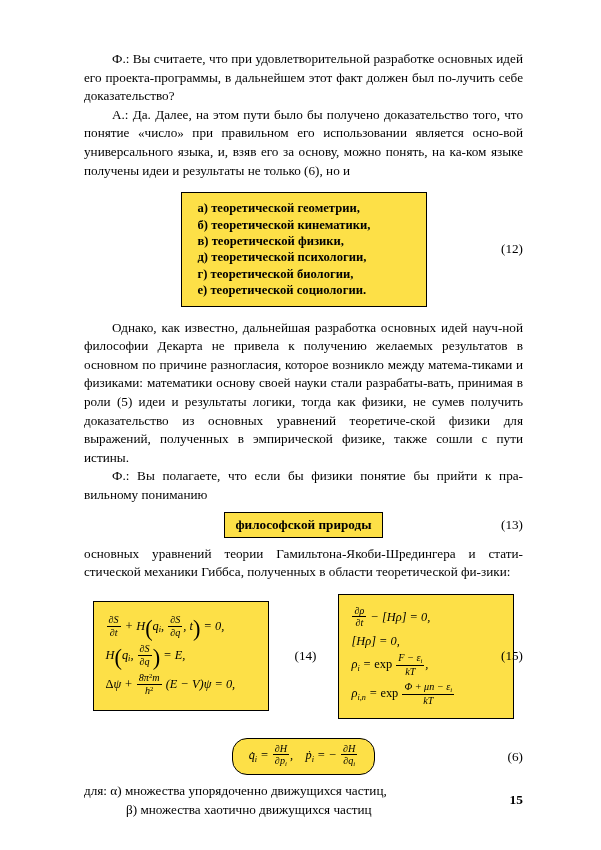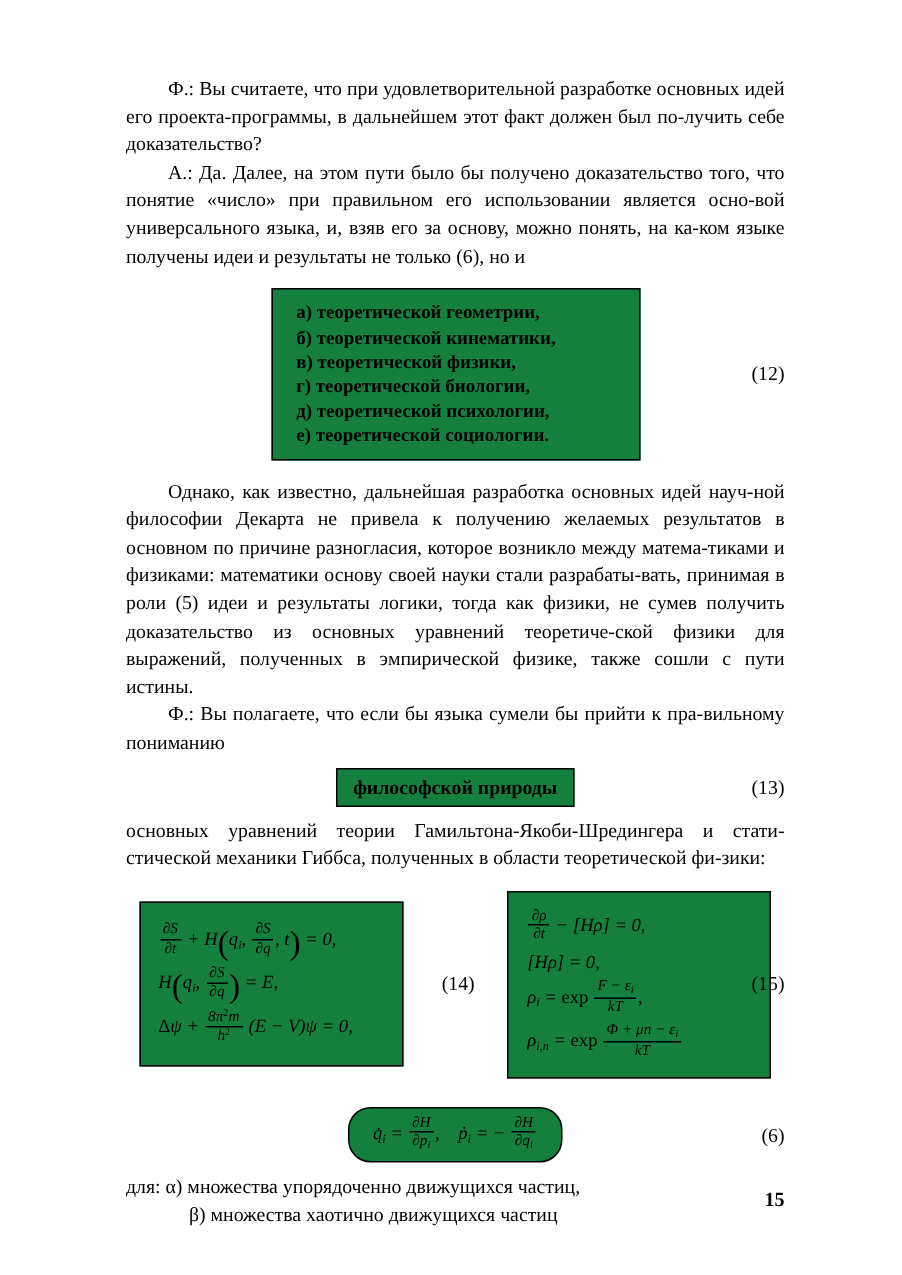--- a/index.html
+++ b/index.html
@@ -45,21 +45,21 @@
   }
   .eq-number {
     position: absolute;
     right: 0;
     font-size: 13.2px;
   }
   .box {
     border: 1.4px solid #000;
     box-sizing: border-box;
     padding: 6px 12px;
-    background: #15803d;
+    background: #fde047;
   }
   .list-box {
     width: 246px;
     padding: 7px 14px 7px 16px;
   }
   .list-box div {
     font-size: 12.6px;
     line-height: 16.4px;
     font-weight: bold;
     white-space: nowrap;
@@ -142,31 +142,31 @@
   <p class="para">Ф.: Вы считаете, что при удовлетворительной разработке основных идей его проекта-программы, в дальнейшем этот факт должен был по-лучить себе доказательство?</p>
   <p class="para">А.: Да. Далее, на этом пути было бы получено доказательство того, что понятие «число» при правильном его использовании является осно-вой универсального языка, и, взяв его за основу, можно понять, на ка-ком языке получены идеи и результаты не только (6), но и</p>
 
   <div class="spacer-md"></div>
 
   <div class="eq-row">
     <div class="box list-box">
       <div>а) теоретической геометрии,</div>
       <div>б) теоретической кинематики,</div>
       <div>в) теоретической физики,</div>
+      <div>д) теоретической психологии,</div>
       <div>г) теоретической биологии,</div>
-      <div>д) теоретической психологии,</div>
       <div>е) теоретической социологии.</div>
     </div>
     <span class="eq-number">(12)</span>
   </div>
 
   <div class="spacer-md"></div>
 
   <p class="para">Однако, как известно, дальнейшая разработка основных идей науч-ной философии Декарта не привела к получению желаемых результатов в основном по причине разногласия, которое возникло между матема-тиками и физиками: математики основу своей науки стали разрабаты-вать, принимая в роли (5) идеи и результаты логики, тогда как физики, не сумев получить доказательство из основных уравнений теоретиче-ской физики для выражений, полученных в эмпирической физике, также сошли с пути истины.</p>
-  <p class="para">Ф.: Вы полагаете, что если бы языка сумели бы прийти к пра-вильному пониманию</p>
+  <p class="para">Ф.: Вы полагаете, что если бы физики понятие бы прийти к пра-вильному пониманию</p>
 
   <div class="spacer-sm"></div>
 
   <div class="eq-row">
     <div class="box phil-box">философской природы</div>
     <span class="eq-number">(13)</span>
   </div>
 
   <div class="spacer-sm"></div>
 

